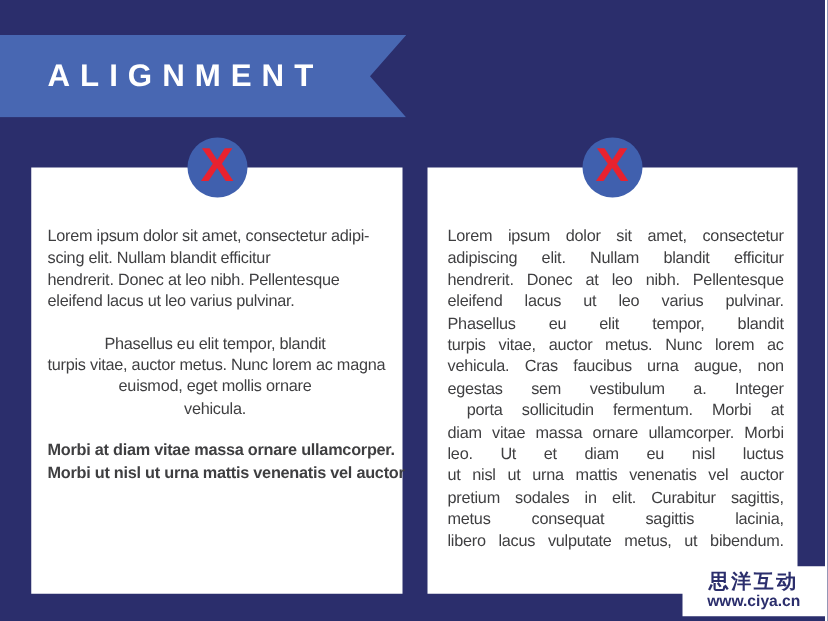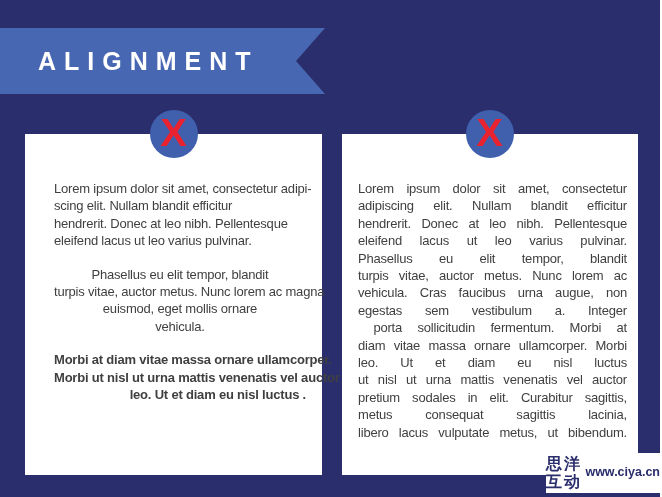--- a/index.html
+++ b/index.html
@@ -31,36 +31,36 @@
   }
   .x-mark {
     color: var(--x_mark, #e8222f); font-size:38px; font-weight:900; line-height:1;
     transform:scaleX(1.05); margin-top:-2px;
   }
   .body-text {
     position:absolute; top:46px;
     color: var(--body_text, #3f3f41);
     font-size:13px; letter-spacing:-0.2px;
   }
-  .card-left  .body-text { left:13px; right:16px;margin-left:16px; }
+  .card-left  .body-text { left:13px; right:16px; }
   .card-right .body-text { left:16px; right:11px; }
   .para { margin:0 0 16px 0; }
   .para:last-child { margin-bottom:0;font-weight:bold; }
   .ln { display:block; line-height:17.4px; white-space:nowrap; }
   .align-left   .ln { text-align:left; }
   .align-center .ln { text-align:center; }
   .align-right  .ln { text-align:right; }
   .jline {
     display:block; line-height:17.4px;
     text-align:justify; text-align-last:justify; text-justify:inter-word;
   }
   .watermark {
     position:absolute; right:0; top:453px; width:114px; height:40px;
     background:#ffffff; z-index:5;
-    display:flex; flex-direction:row; align-items:center; justify-content:center;
+    display:flex; flex-direction:column; align-items:center; justify-content:center;
     color: var(--watermark_text, #2b2e6c); font-weight:bold;
   }
   .wm-brand { font-size:16px; letter-spacing:2px; line-height:1.1; }
   .wm-url   { font-size:12.5px; line-height:1.1; }
 </style>
 </head>
 <body>
 
 <div class="canvas">
 
@@ -81,21 +81,20 @@
       </div>
       <div class="para align-center">
         <span class="ln">Phasellus eu elit tempor, blandit</span>
         <span class="ln">turpis vitae, auctor metus. Nunc lorem ac magna</span>
         <span class="ln">euismod, eget mollis ornare</span>
         <span class="ln">vehicula.</span>
       </div>
       <div class="para align-right">
         <span class="ln">Morbi at diam vitae massa ornare ullamcorper.</span>
         <span class="ln">Morbi ut nisl ut urna mattis venenatis vel auctor</span>
-        <span class="ln">leo. Ut et diam eu nisl luctus&nbsp;.</span>
       </div>
     </div>
   </section>
 
   <section class="card card-right">
     <div class="badge">
       <span class="x-mark">X</span>
     </div>
     <div class="body-text">
       <span class="jline">Lorem ipsum dolor sit amet, consectetur</span>

